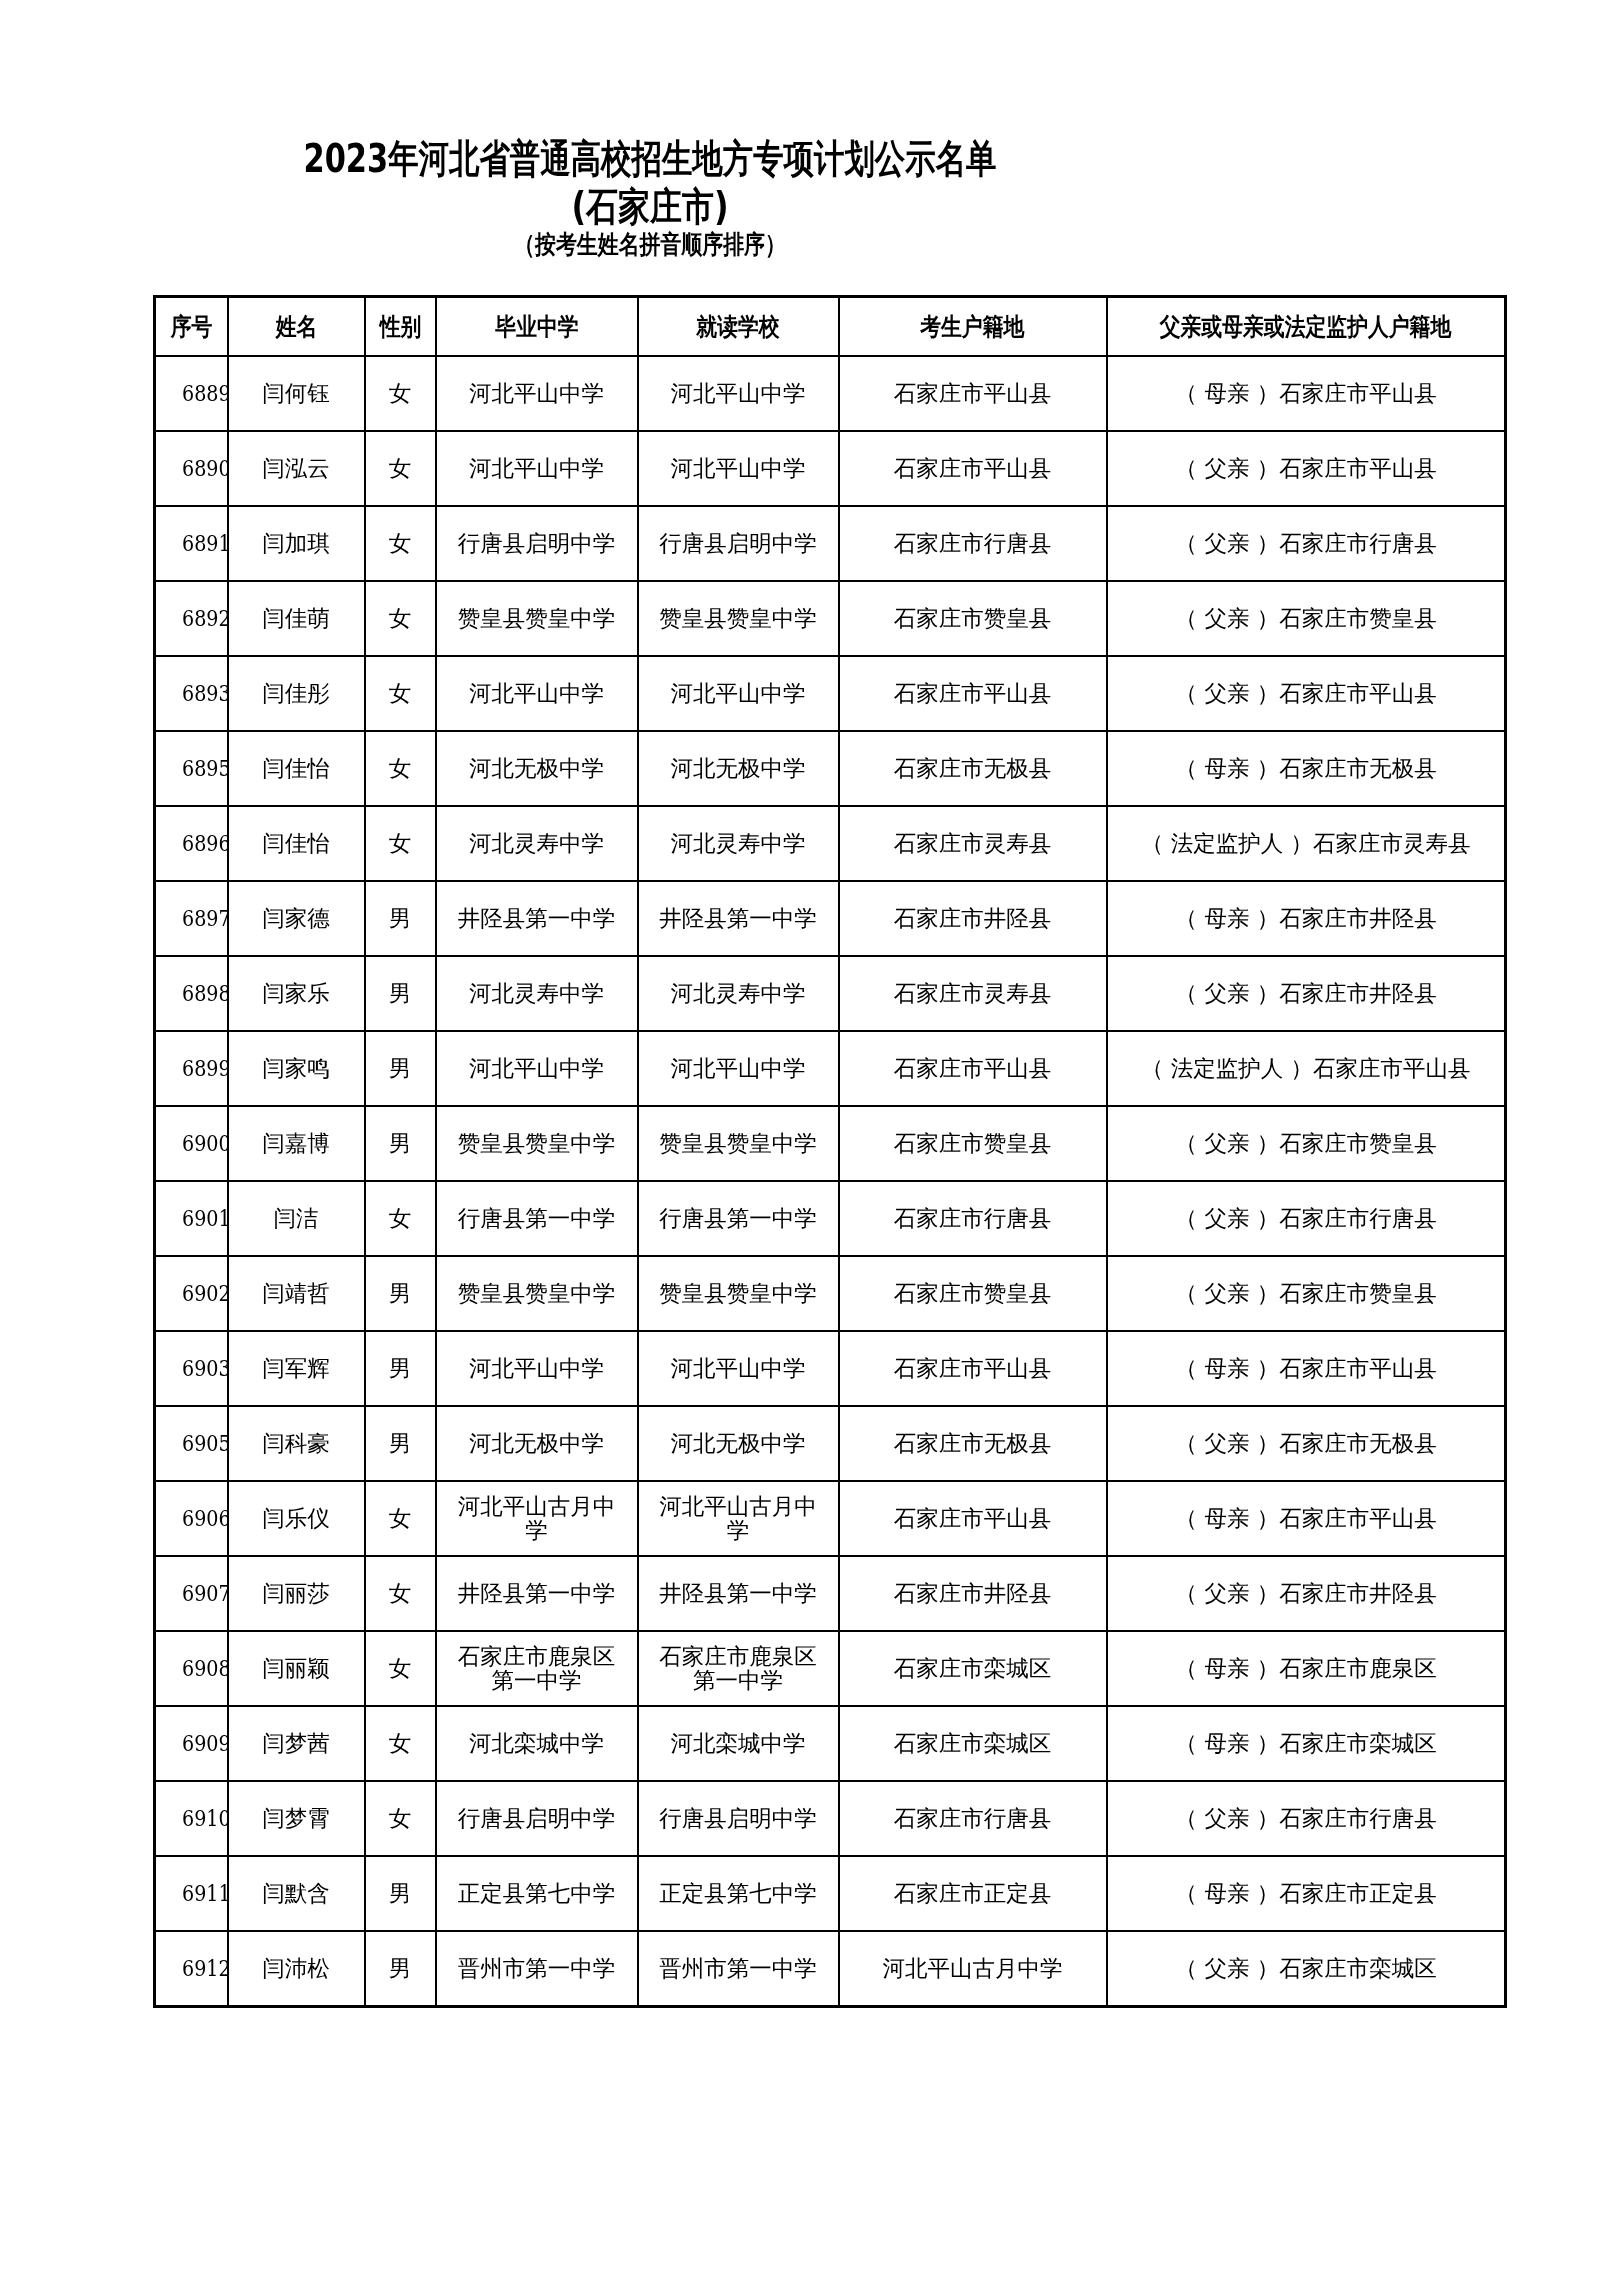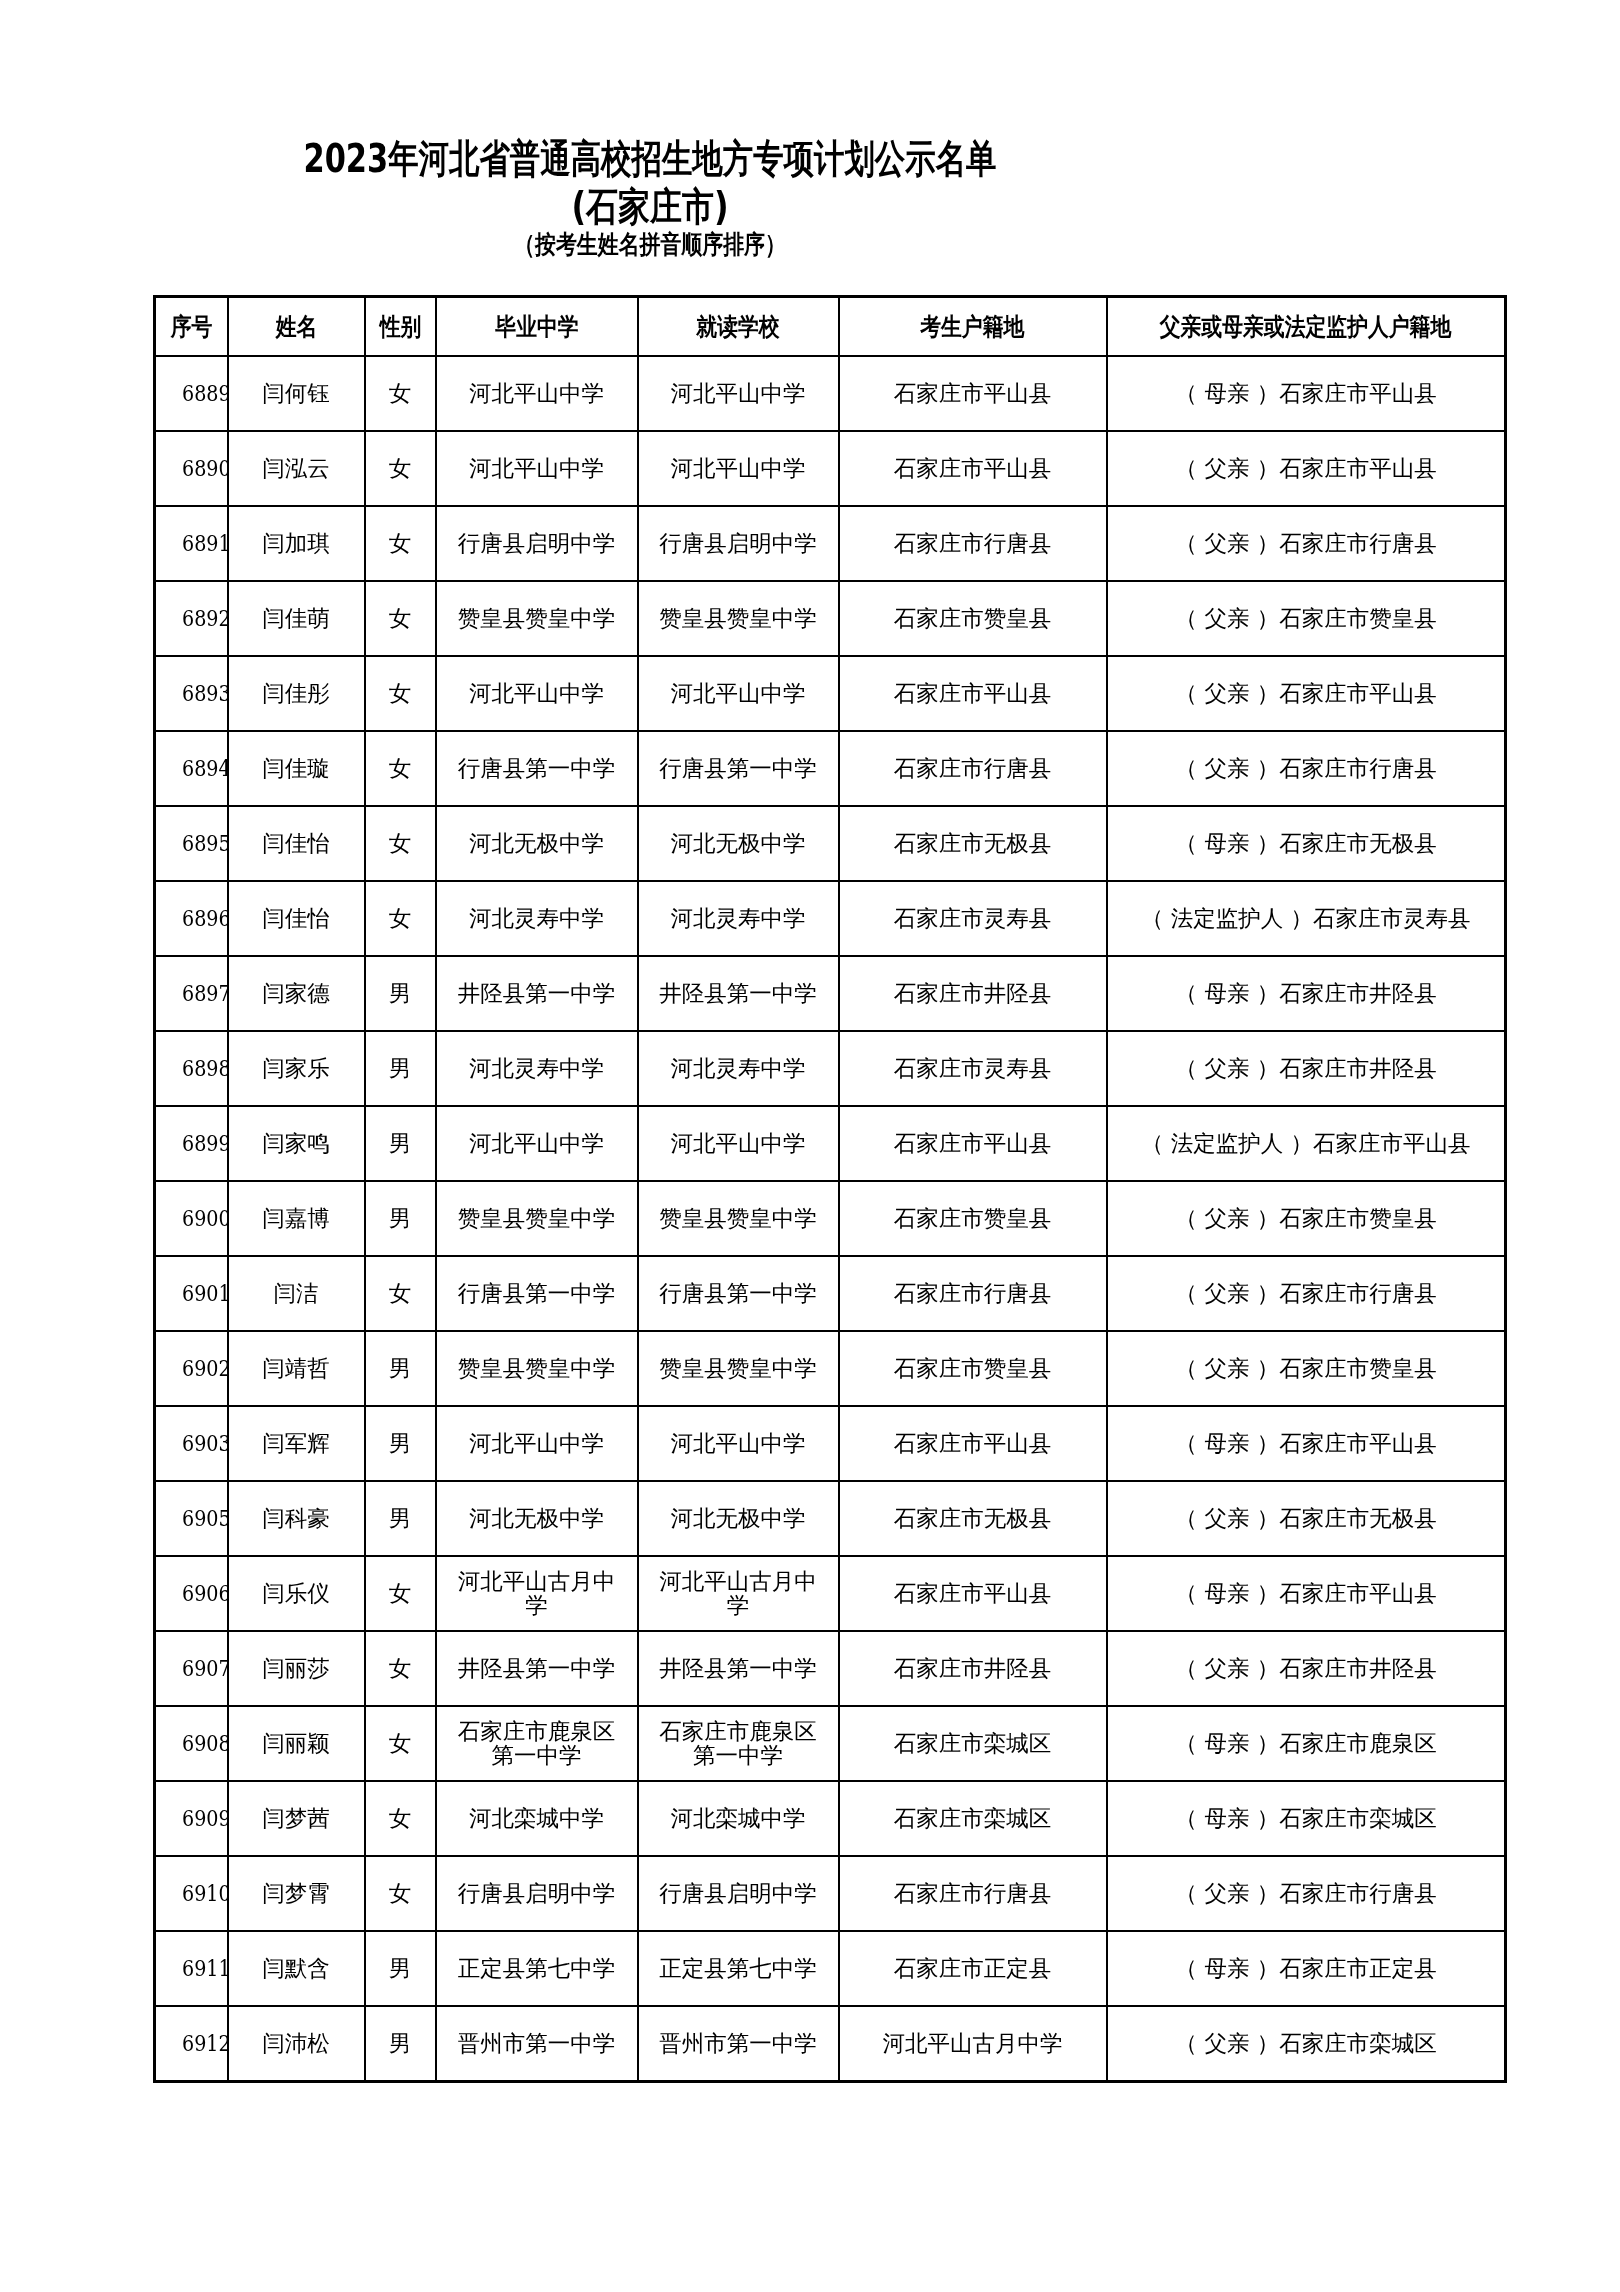--- a/index.html
+++ b/index.html
@@ -177,29 +177,20 @@
       <tr>
         <td class="c-seq"><span>6893</span></td>
         <td class="c-name"><span>闫佳彤</span></td>
         <td class="c-gender"><span>女</span></td>
         <td class="c-grad wrap"><span>河北平山中学</span></td>
         <td class="c-cur wrap"><span>河北平山中学</span></td>
         <td class="c-res"><span>石家庄市平山县</span></td>
         <td class="c-guardian"><span>（ 父亲 ）石家庄市平山县</span></td>
       </tr>
       <tr>
-        <td class="c-seq"><span>6894</span></td>
-        <td class="c-name"><span>闫佳璇</span></td>
-        <td class="c-gender"><span>女</span></td>
-        <td class="c-grad wrap"><span>行唐县第一中学</span></td>
-        <td class="c-cur wrap"><span>行唐县第一中学</span></td>
-        <td class="c-res"><span>石家庄市行唐县</span></td>
-        <td class="c-guardian"><span>（ 父亲 ）石家庄市行唐县</span></td>
-      </tr>
-      <tr>
         <td class="c-seq"><span>6895</span></td>
         <td class="c-name"><span>闫佳怡</span></td>
         <td class="c-gender"><span>女</span></td>
         <td class="c-grad wrap"><span>河北无极中学</span></td>
         <td class="c-cur wrap"><span>河北无极中学</span></td>
         <td class="c-res"><span>石家庄市无极县</span></td>
         <td class="c-guardian"><span>（ 母亲 ）石家庄市无极县</span></td>
       </tr>
       <tr>
         <td class="c-seq"><span>6896</span></td>

